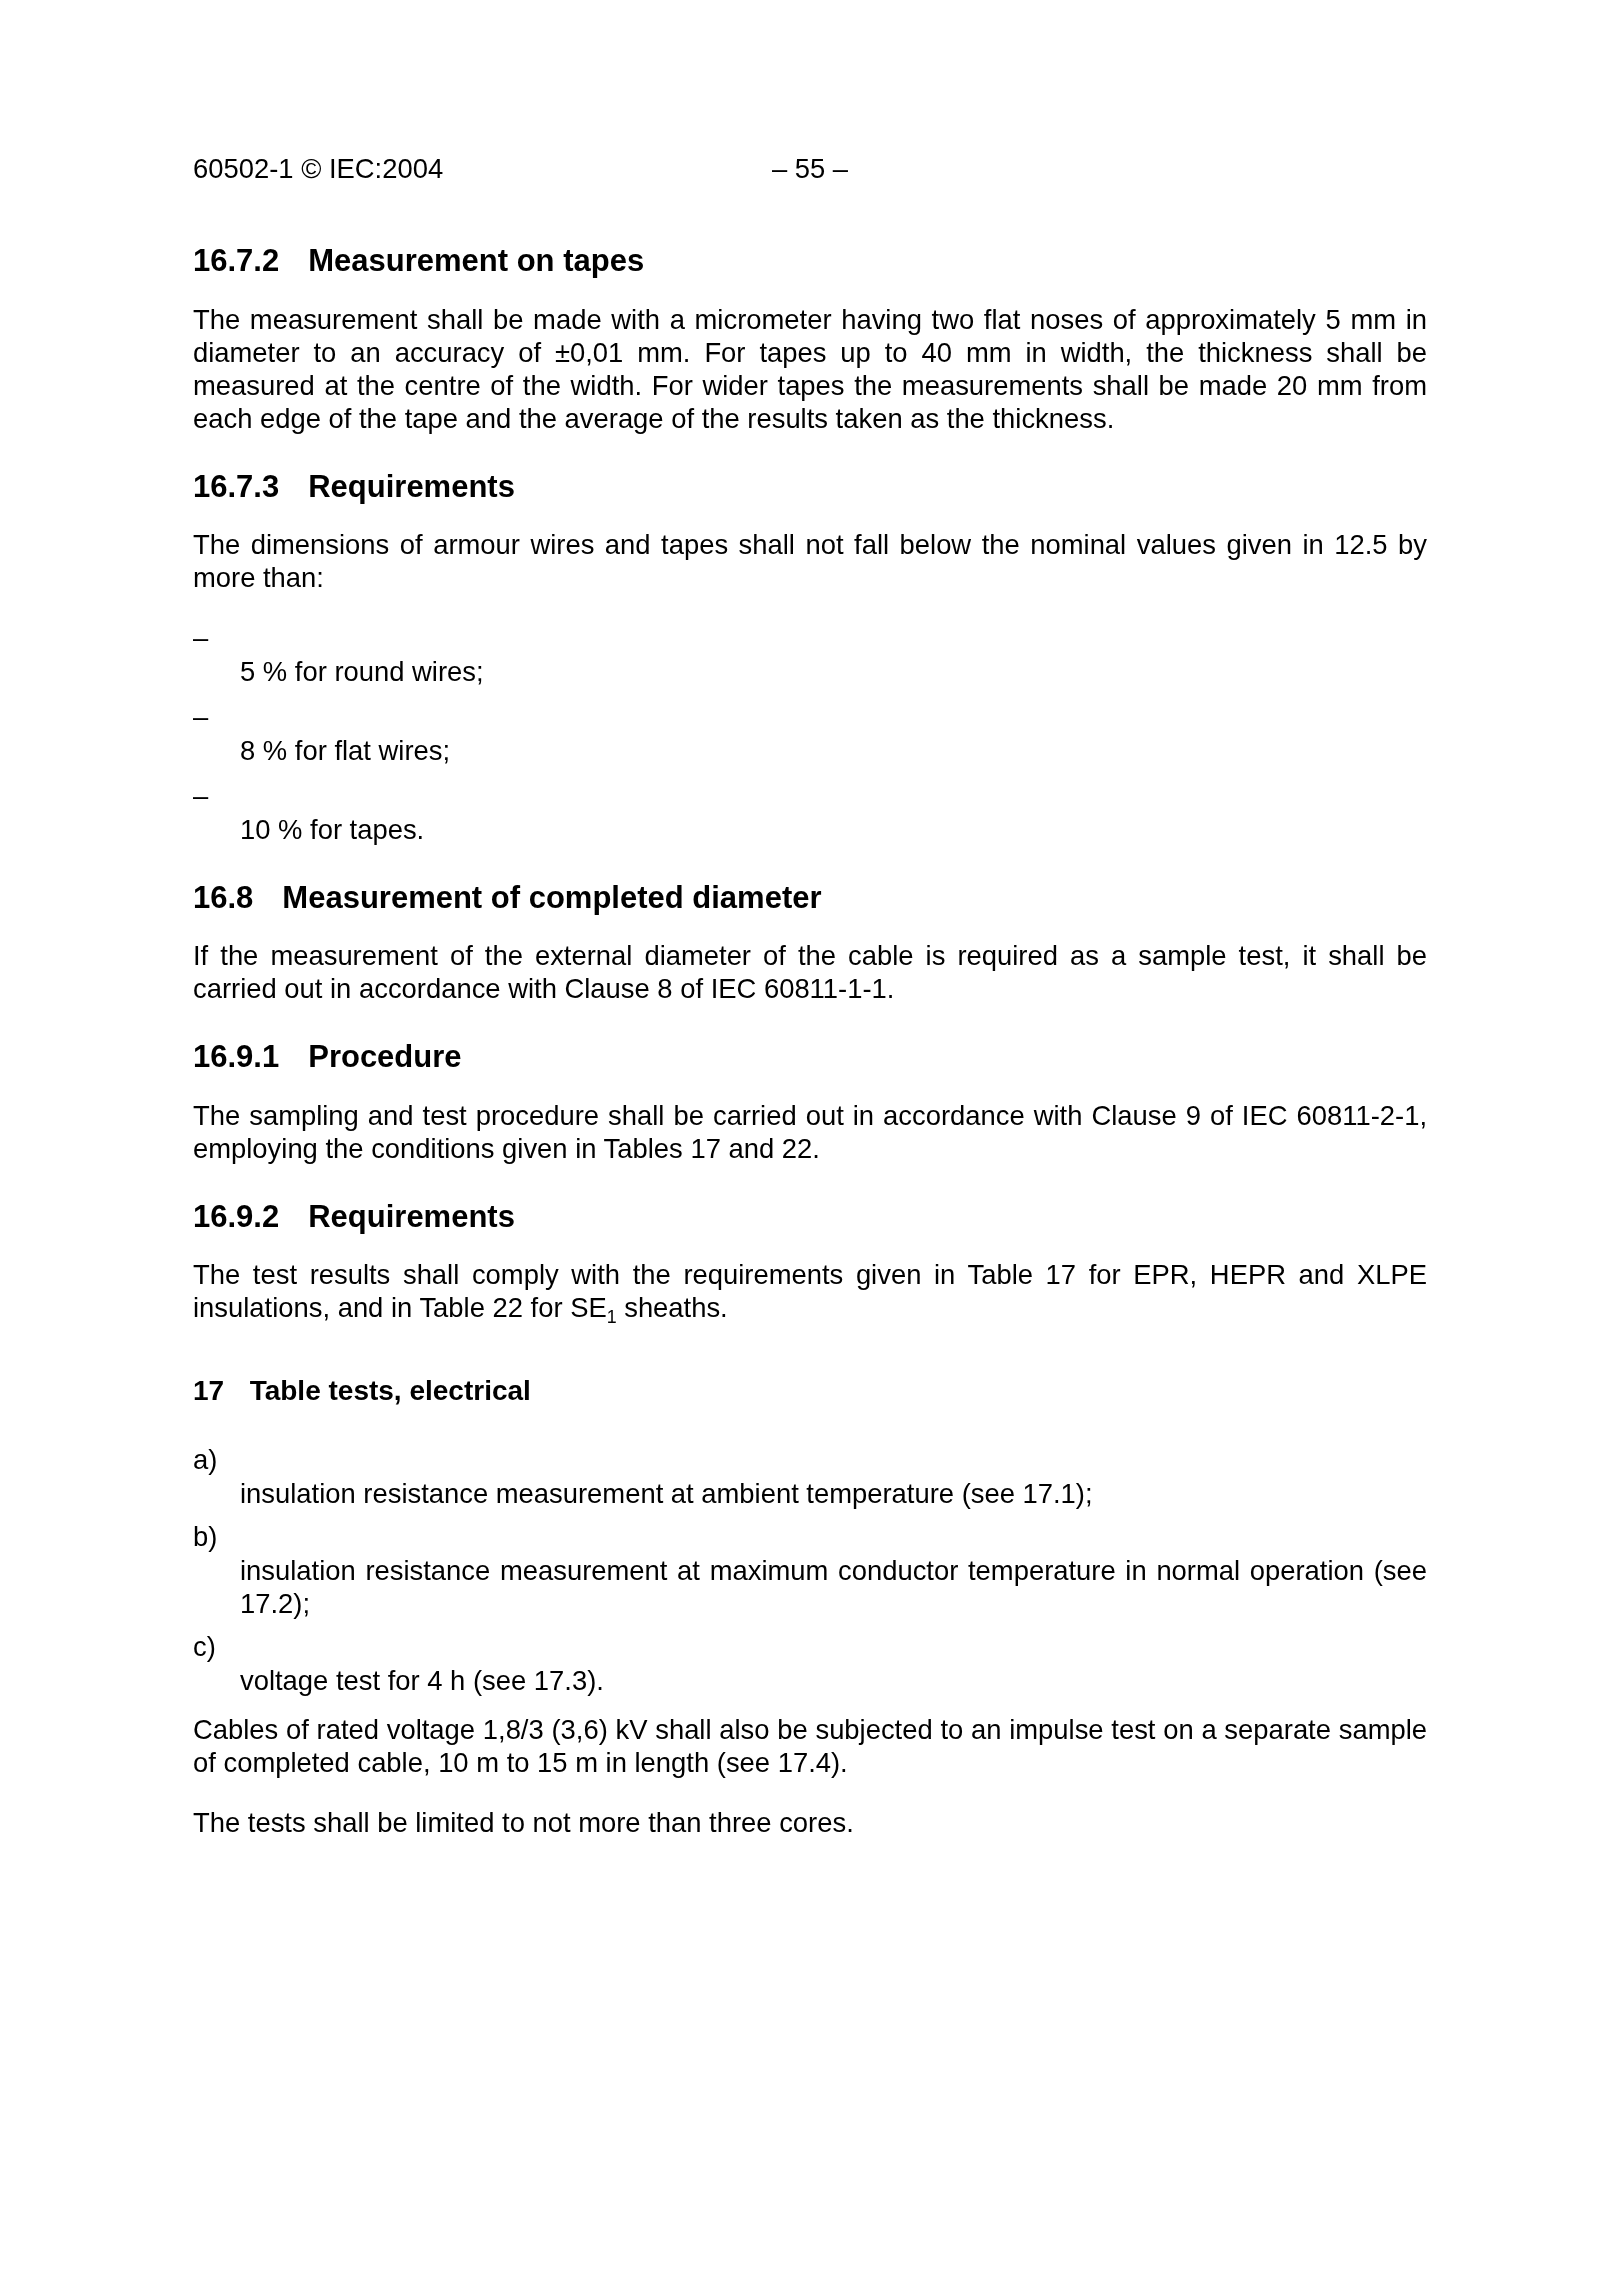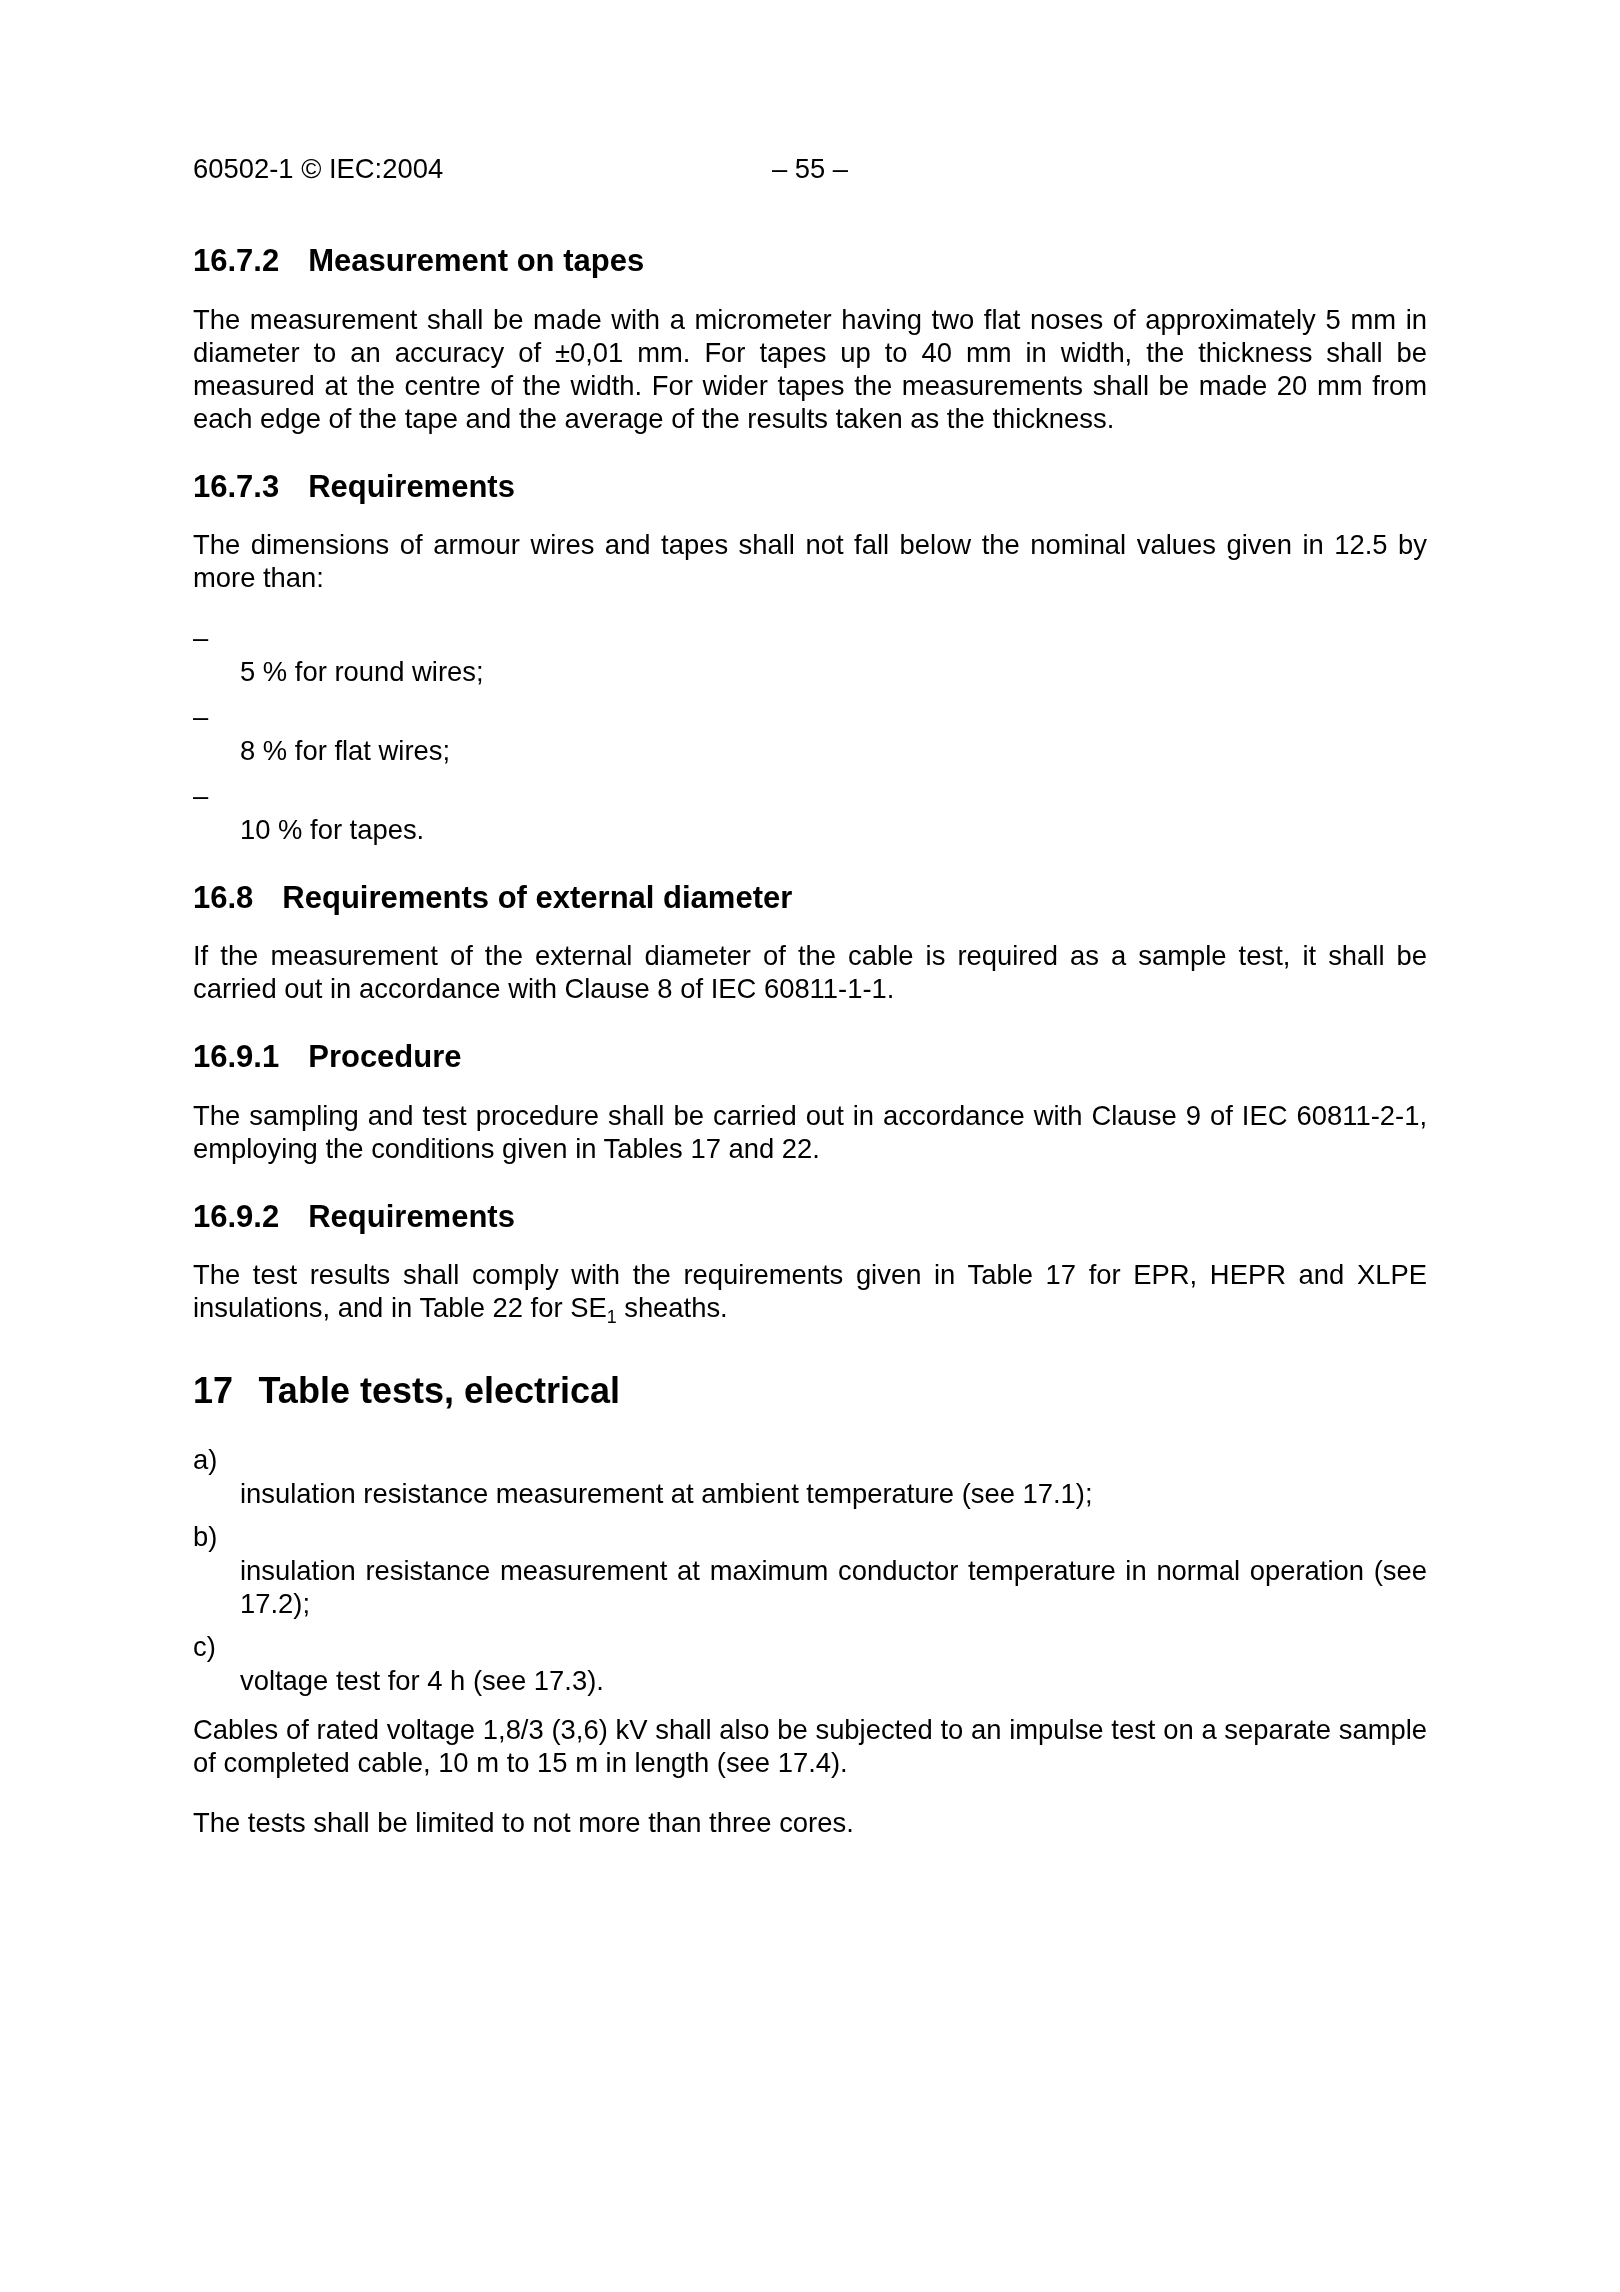--- a/index.html
+++ b/index.html
@@ -22,21 +22,21 @@
 
   p.body { margin: 0 0 27.4px 0; text-align: justify; }
 
   h3.clause {
     font-size: 31px; line-height: 33px; font-weight: bold;
     margin: 35px 0 25.5px 0; display: flex;
   }
   h3.clause .num { margin-right: 29px; white-space: nowrap; }
 
   h2.section {
-    font-size: 36px; line-height: 39px; font-weight: bold;
+    font-size: 28px; line-height: 39px; font-weight: bold;
     margin: 47px 0 33px 0; display: flex;
   }
   h2.section .num { margin-right: 25.5px; white-space: nowrap; }
 
   ul.dash-list   { list-style: none; margin: 0 0 11.8px 0; padding: 0; }
   ol.letter-list { list-style: none; margin: 0 0 15.7px 0; padding: 0; }
   ul.dash-list li   { display: flex; margin-bottom: 11.8px; }
   ol.letter-list li { display: flex; margin-bottom: 9.8px; }
   li .marker { flex: 0 0 47px; width: 47px; }
   li .text   { flex: 1; text-align: justify; margin-top: 34px; }
@@ -76,21 +76,21 @@
         <span class="text">8 % for flat wires;</span>
       </li>
       <li>
         <span class="marker">–</span>
         <span class="text">10 % for tapes.</span>
       </li>
     </ul>
 
     <h3 class="clause">
       <span class="num">16.8</span>
-      <span class="ttl">Requirements of external diameter</span>
+      <span class="ttl">Measurement of completed diameter</span>
     </h3>
     <p class="body">If the measurement of the external diameter of the cable is required as a sample test, it shall be carried out in accordance with Clause 8 of IEC 60811-1-1.</p>
 
 
     <h3 class="clause">
       <span class="num">16.9.1</span>
       <span class="ttl">Procedure</span>
     </h3>
     <p class="body">The sampling and test procedure shall be carried out in accordance with Clause 9 of IEC 60811-2-1, employing the conditions given in Tables 17 and 22.</p>
 

